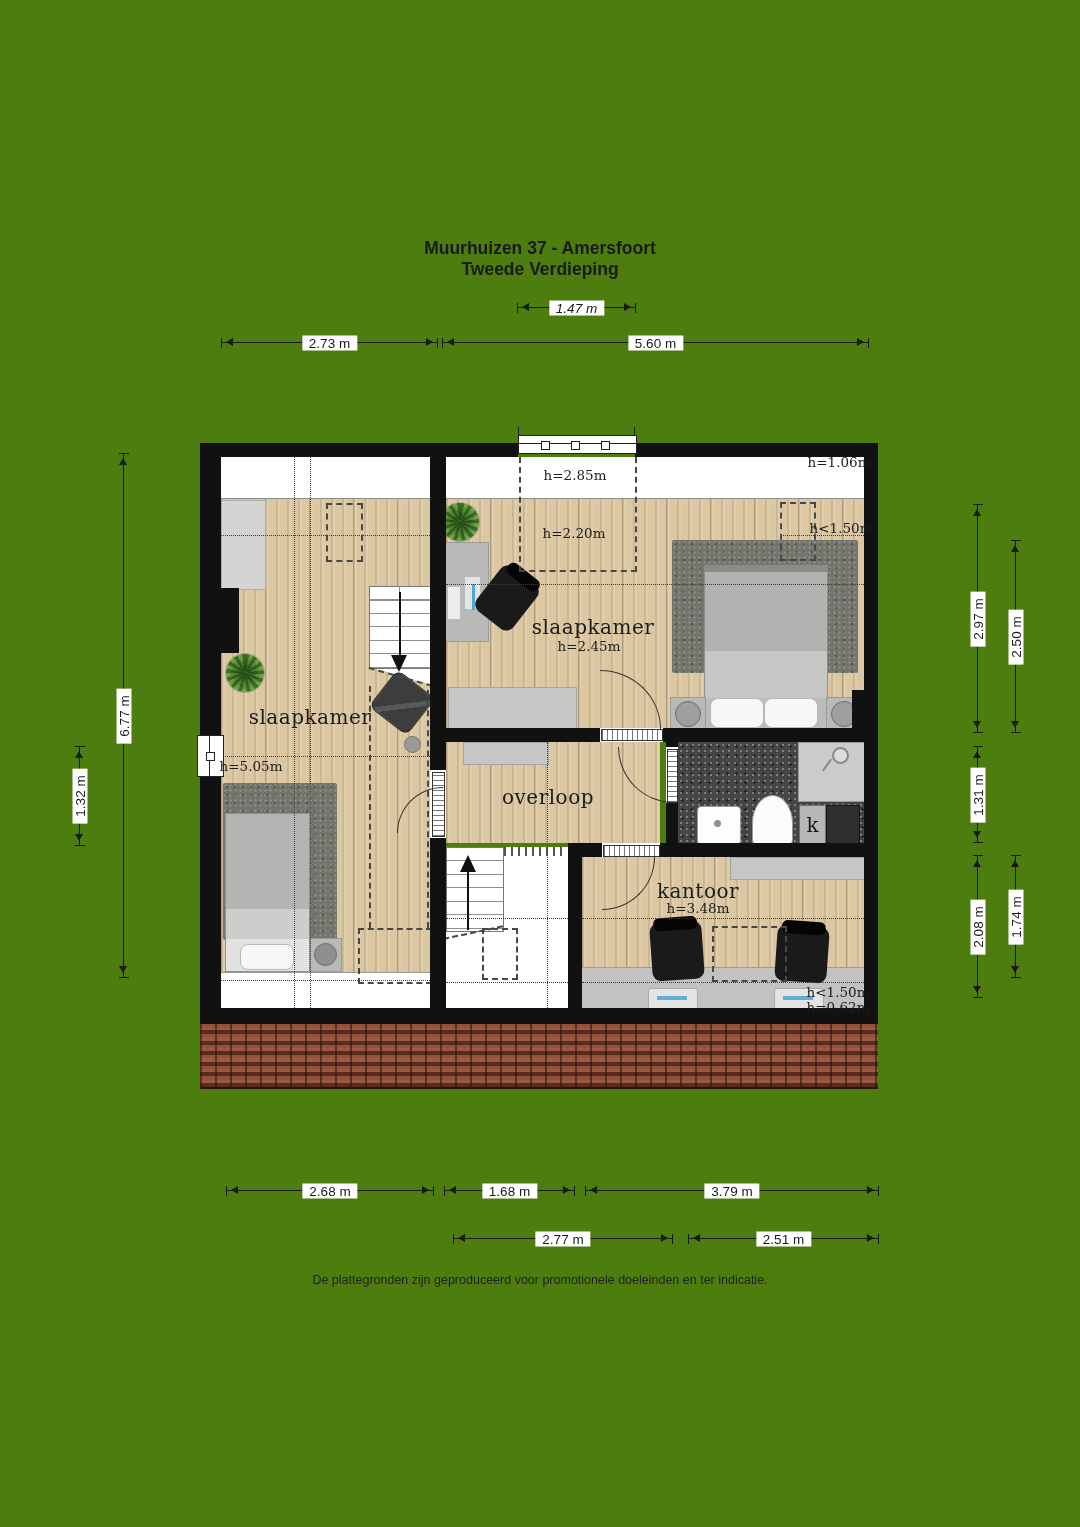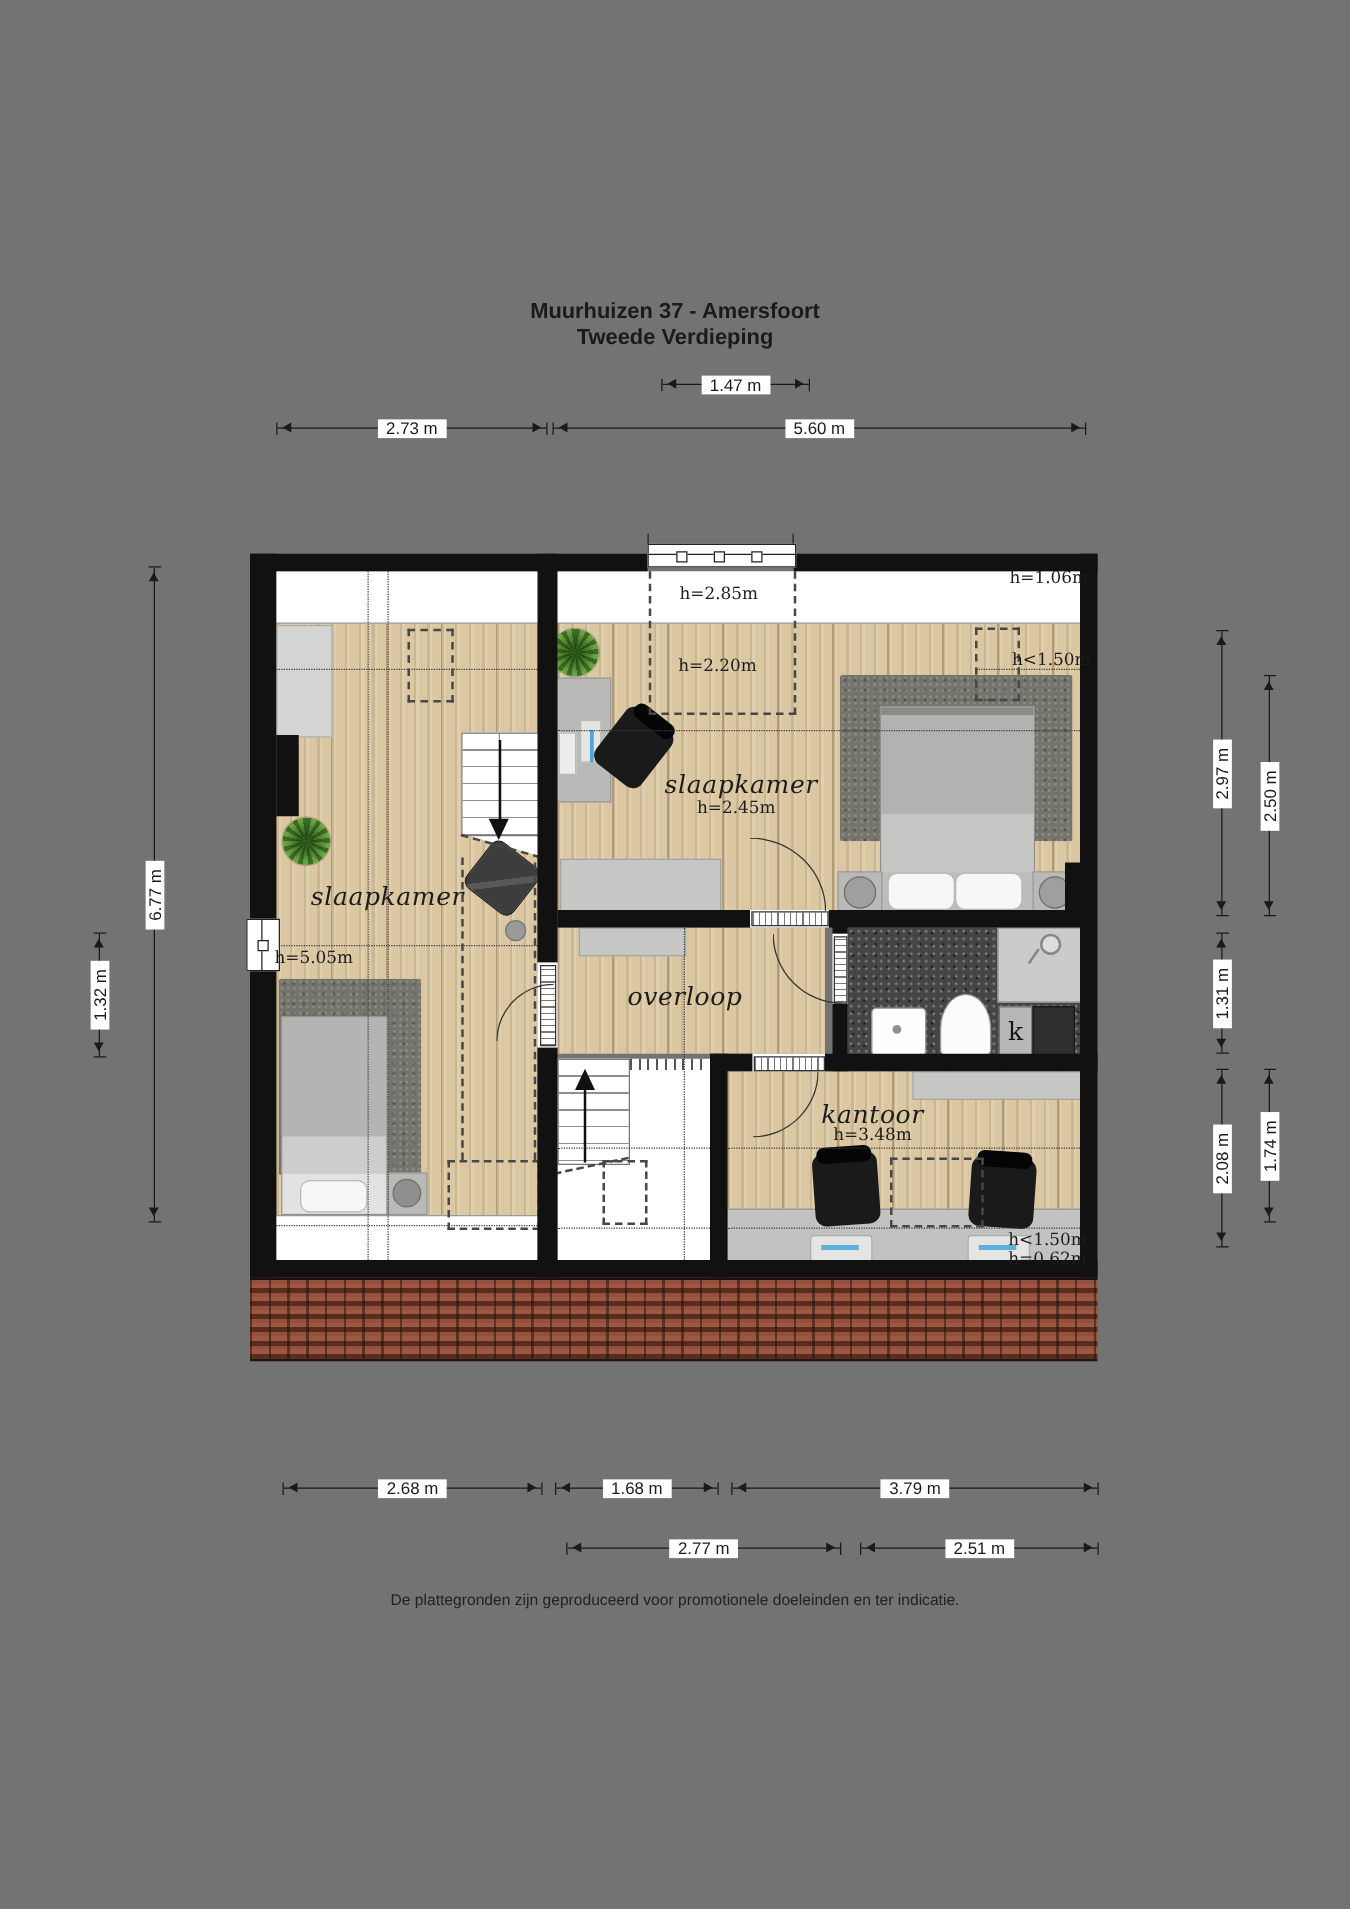--- a/index.html
+++ b/index.html
@@ -1,16 +1,16 @@
 <!DOCTYPE html>
 <html><head>
 <meta charset="utf-8">
 <style>
   html,body{margin:0;padding:0;background:#fff;}
-  .canvas{position:relative;width:1080px;height:1527px;background:#737373;overflow:hidden;
+  .canvas{position:relative;width:1080px;height:1527px;background:#4d7c0f;overflow:hidden;
           font-family:"Liberation Sans",sans-serif;color:#1a1a1a;}
   .abs{position:absolute;}
   
   .w{position:absolute;background:#111;}
   .wd{position:absolute;background-color:#dbc8a3;
       background-image:
         repeating-linear-gradient(90deg, rgba(120,92,58,.16) 0 2px, rgba(255,255,255,.13) 2px 4px, rgba(0,0,0,0) 4px 11px),
         repeating-linear-gradient(90deg, rgba(104,80,50,.28) 0 1px, rgba(0,0,0,0) 1px 44px);}
   .white{position:absolute;background:#fff;}
   .strip{border-bottom:1.5px solid #8f8f8b;}
@@ -58,21 +58,21 @@
   .arc.nw{border-right:none;border-bottom:none;border-top-left-radius:100% 100%;}
   .arc.sw{border-right:none;border-top:none;border-bottom-left-radius:100% 100%;}
   .arc.se{border-left:none;border-top:none;border-bottom-right-radius:100% 100%;}
   .leaf-h{position:absolute;border:1px solid #333;background:repeating-linear-gradient(90deg,#777 0 1px,#fff 1px 5px);}
   .leaf-v{position:absolute;border:1px solid #333;background:repeating-linear-gradient(0deg,#777 0 1px,#fff 1px 5px);}
   .win{position:absolute;background:#fff;border:1.2px solid #222;}
   .win i{position:absolute;background:#fff;border:1px solid #222;}
   .tick-v{position:absolute;width:1.2px;background:#222;}
   
   .rlabel{position:absolute;transform:translate(-50%,-50%);font-family:"DejaVu Serif",serif;
-          font-size:20px;color:#1c1c1c;white-space:nowrap;letter-spacing:.5px;font-style:italic;}
+          font-size:20px;color:#1c1c1c;white-space:nowrap;letter-spacing:.5px;}
   .hlabel{position:absolute;transform:translate(-50%,-50%);font-family:"DejaVu Serif",serif;
           font-size:13.5px;color:#1c1c1c;white-space:nowrap;}
   .kbox{position:absolute;background:#b7b7b5;border:1px solid #6f6f6d;display:flex;align-items:center;
         justify-content:center;font-family:"DejaVu Serif",serif;font-size:20px;color:#151515;}
   
   .dim{position:absolute;}
   .dim-h{border-top:1.3px solid #1a1a1a;height:0;}
   .dim-v{border-left:1.3px solid #1a1a1a;width:0;}
   .dim-h::before{content:"";position:absolute;left:0;top:-4.6px;width:0;height:0;
       border:4px solid rgba(0,0,0,0);border-right:7px solid #1a1a1a;}
@@ -271,21 +271,21 @@
   <div class="rlabel" style="left:548px;top:797px;">overloop</div>
   <div class="rlabel" style="left:698px;top:891px;">kantoor</div>
   <div class="hlabel" style="left:698px;top:908px;">h=3.48m</div>
   <div class="hlabel" style="left:575px;top:475px;">h=2.85m</div>
   <div class="hlabel" style="left:839px;top:462px;">h=1.06m</div>
   <div class="hlabel" style="left:574px;top:533px;">h=2.20m</div>
   <div class="hlabel" style="left:841px;top:528px;">h&lt;1.50m</div>
   <div class="hlabel" style="left:838px;top:992px;">h&lt;1.50m</div>
   <div class="hlabel" style="left:838px;top:1007px;">h=0.62m</div>
 
-  <div class="dim dim-h" style="left:530px;top:307px;width:117px;">
+  <div class="dim dim-h" style="left:518px;top:307px;width:117px;font-style:italic;">
     <i class="tka"></i>
       <i class="tkb"></i>
       <span class="dlab">1.47 m</span>
     </div>
   <div class="dim dim-h" style="left:222px;top:342px;width:215px;">
     <i class="tka"></i>
       <i class="tkb"></i>
       <span class="dlab">2.73 m</span>
     </div>
   <div class="dim dim-h" style="left:443px;top:342px;width:425px;">

